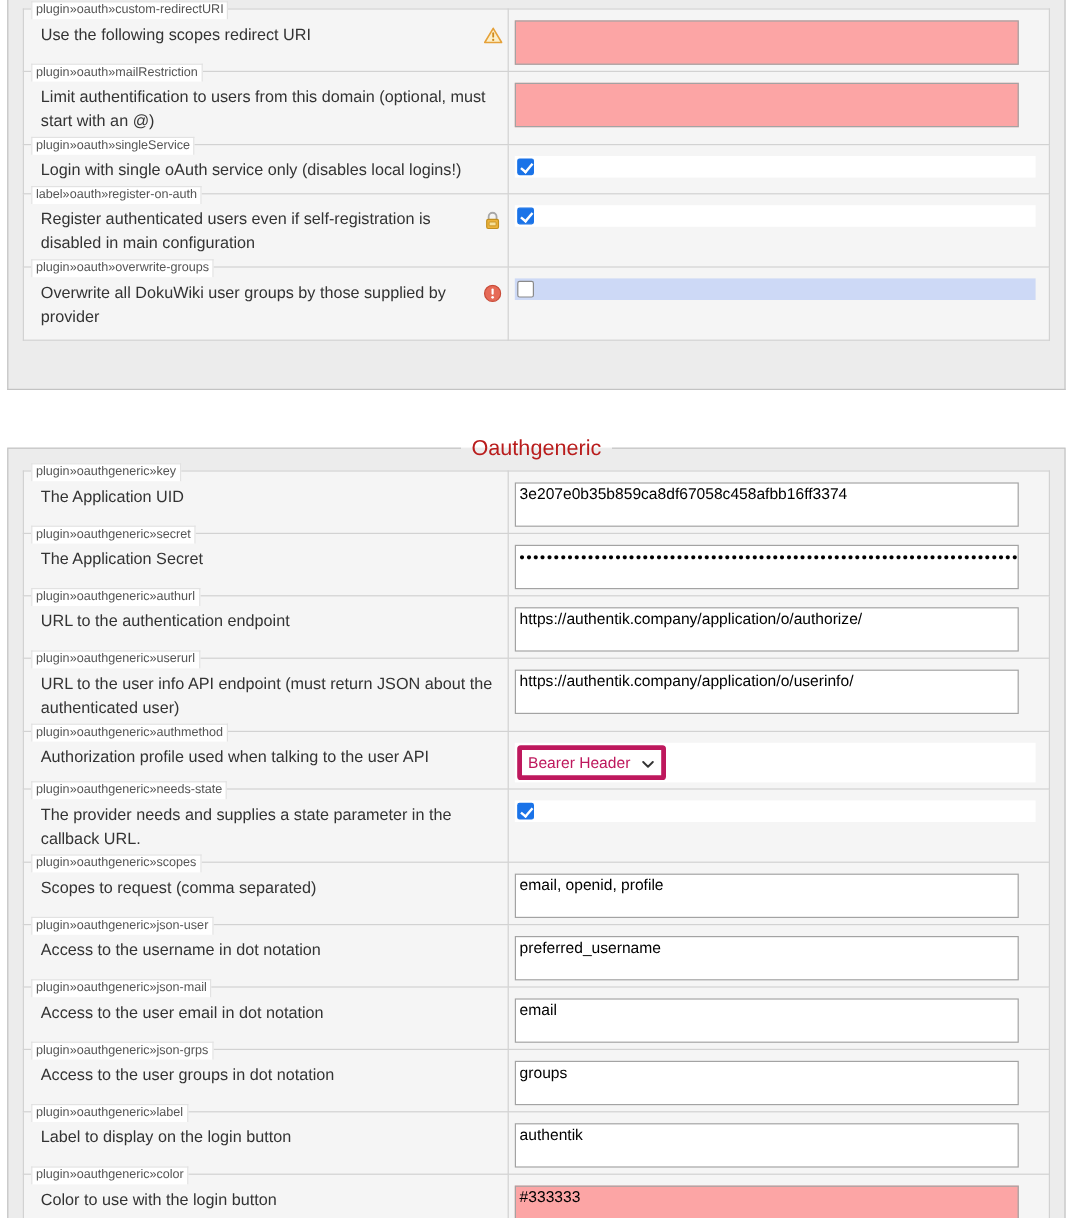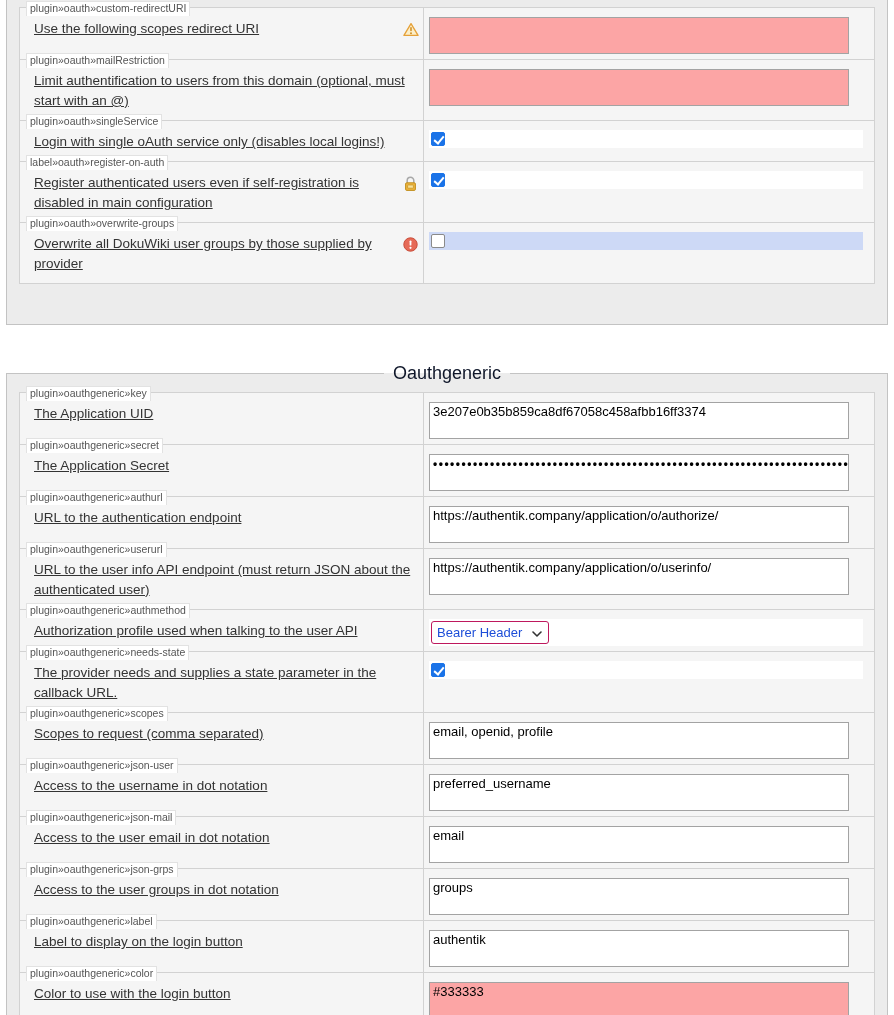--- a/index.html
+++ b/index.html
@@ -18,38 +18,37 @@
     padding-top:7px;
     padding-bottom:40px;
   }
   fieldset.section + fieldset.section { margin-top:38px; }
 
   legend.section-title {
     margin:0 auto;
     padding:0 9px;
     font-size:18px;
     line-height:21px;
-    color:#0f172a;
+    color:#b91c1c;
     text-align:center;
   }
 
   table.settings {
     width:100%;
     border-collapse:collapse;
     background:#f5f5f5;
     border:1px solid #c9c9c9;
   }
   td { border:1px solid #d2d2d2; vertical-align:top; }
 
   td.label {
     width:404px;
     box-sizing:border-box;
     position:relative;
     padding:11px 4px 9px 14px;
-    text-decoration:underline;
   }
   span.outkey {
     position:absolute;
     top:-7px;
     left:6px;
     background:#fff;
     border:1px solid #e2e2e2;
     border-bottom:0;
     font-size:10.5px;
     line-height:13px;
@@ -107,26 +106,26 @@
     width:4px; height:8px;
     border:solid #fff;
     border-width:0 2px 2px 0;
     transform:rotate(40deg);
   }
 
   .ctl-select {
     display:inline-flex;
     align-items:center;
     height:21px;
-    border:1px solid #be185d;
+    border:4px solid #be185d;
     border-radius:3px;
     background:#fff;
     padding:0 6px 0 5px;
     font-size:13px;
-    color:#1d4ed8;
+    color:#be185d;
     gap:10px;
   }
 </style>
 </head>
 <body>
 
 <div class="page">
 
   <fieldset class="section first">
     <table class="settings">

